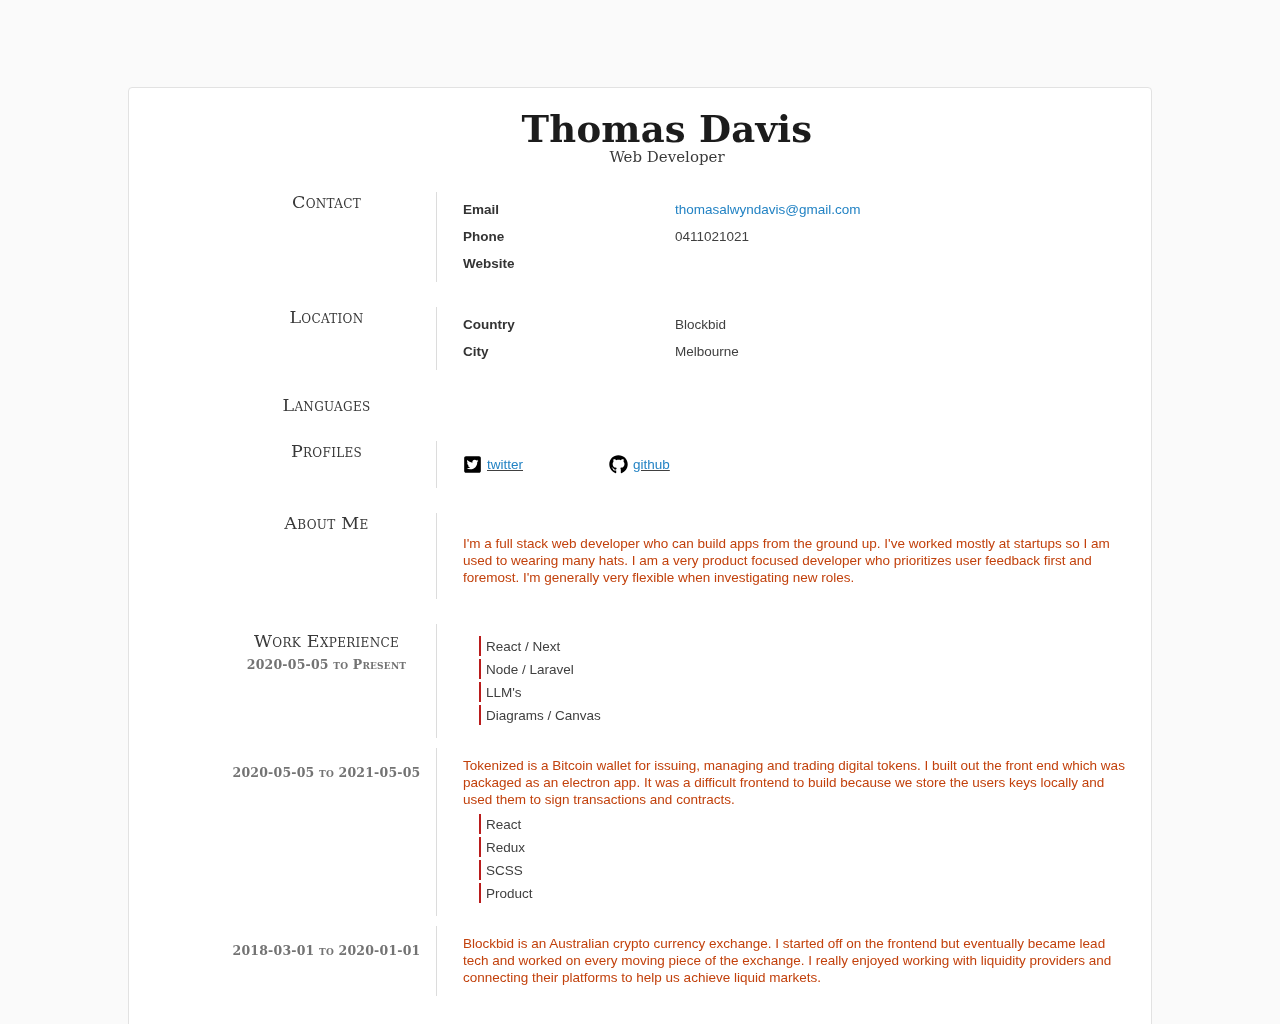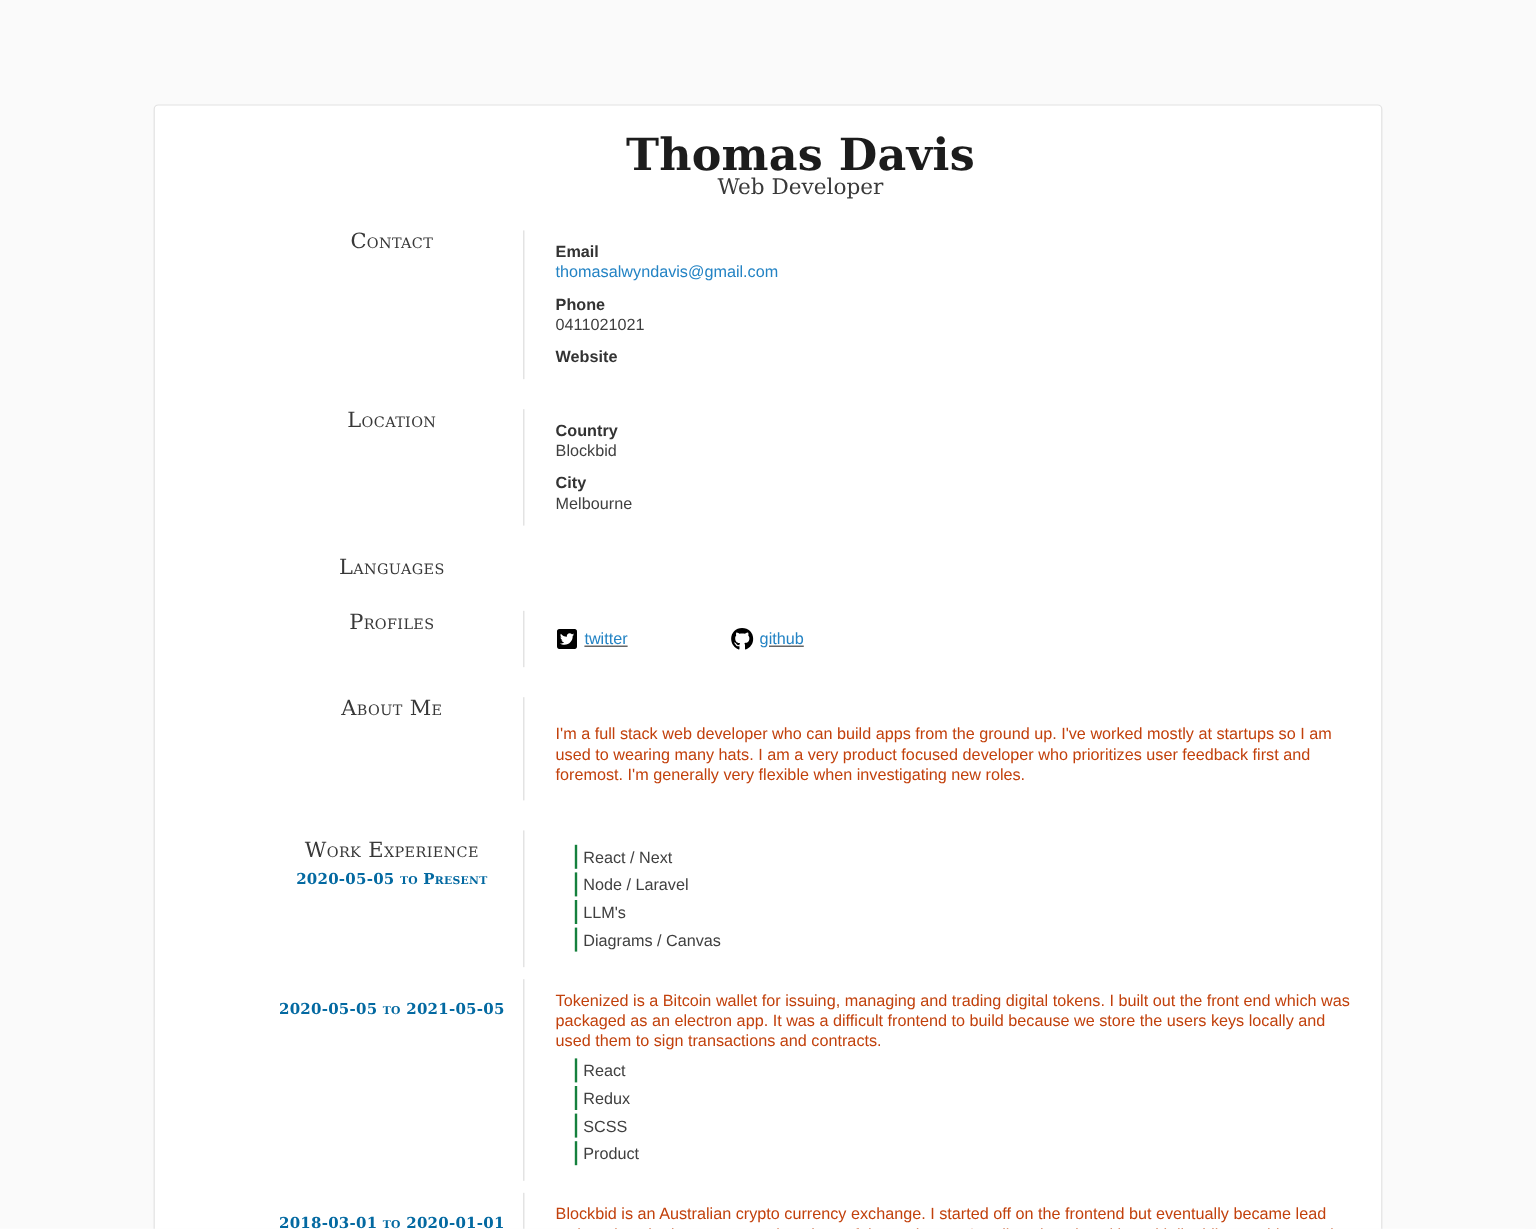--- a/index.html
+++ b/index.html
@@ -20,21 +20,21 @@
   }
   
   .header { text-align: center; padding-left: 54px; margin-bottom: 26px; }
   .name {
     font-family: "DejaVu Serif", serif;
     font-size: 37px; font-weight: 600; color: #1c1c1c;
     margin: 0; line-height: 38px; letter-spacing: 0.2px;
   }
   .job-label {
     font-family: "DejaVu Serif", serif;
-    font-size: 18px; color: #3a3a3a; line-height: 18px;
+    font-size: 15px; color: #3a3a3a; line-height: 18px;
   }
   
   .sec { display: flex; margin-bottom: 25px; }
   .sec.entry { margin-bottom: 10px; }
   .sec:last-child { margin-bottom: 0; }
   .left {
     flex: 0 0 307px;
     padding-left: 88px;
     display: flex; flex-direction: column;
     align-items: center;
@@ -49,48 +49,48 @@
     font-size: 17.5px;
     color: #383838;
     margin: 0; line-height: 21px;
     letter-spacing: 0.3px;
   }
   .date {
     font-family: "DejaVu Serif", serif;
     font-variant: small-caps;
     font-weight: 700;
     font-size: 12.5px;
-    color: #0369a1;
+    color: #737373;
     margin-top: 5px; line-height: 16px;
     letter-spacing: 0.2px;
   }
   .right {
     flex: 1;
     border-left: 1px solid #dcdcdc;
     padding: 9px 24px 10px 26px;
     font-size: 13.5px; line-height: 17px;
   }
   .right.pad-lg { padding-top: 22px; padding-bottom: 13px; }
   .right.pad-md { padding-top: 14px; padding-bottom: 14px; }
   
-  .kv { display: flex; margin-bottom: 10px; flex-direction: column; }
+  .kv { display: flex; margin-bottom: 10px; }
   .kv:last-child { margin-bottom: 0; }
   .k { width: 212px; flex: none; font-weight: 700; color: #333333; }
   .v { flex: 1; color: #3f3f3f; }
   .link { color: #2383c4; text-decoration: none; cursor: pointer; }
   
   .profiles-row { display: flex; gap: 86px; }
   .profile { display: flex; align-items: center; text-decoration: underline; }
   .profile .icon { width: 19px; height: 19px; margin-right: 5px; flex: none; display: inline-flex; }
   .profile .icon svg { width: 100%; height: 100%; }
   
   .summary { margin: 0 0 6px; color: #c2410c; }
   .summary:last-child { margin-bottom: 0; }
   .hl {
-    border-left: 2px solid #15803d;
+    border-left: 2px solid #b91c1c;
     margin: 3px 0 3px 16px;
     padding: 1.5px 0 1.5px 5px;
     color: #404040;
   }
 </style>
 </head>
 <body>
 
 <div class="card">
 

